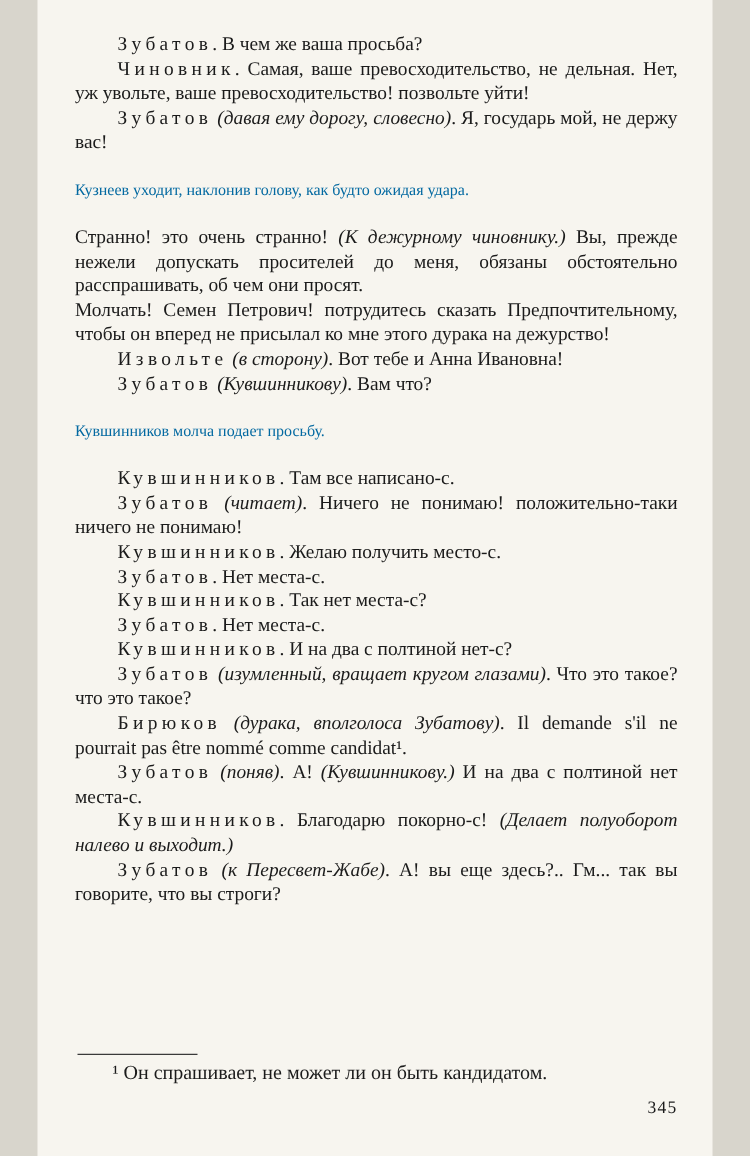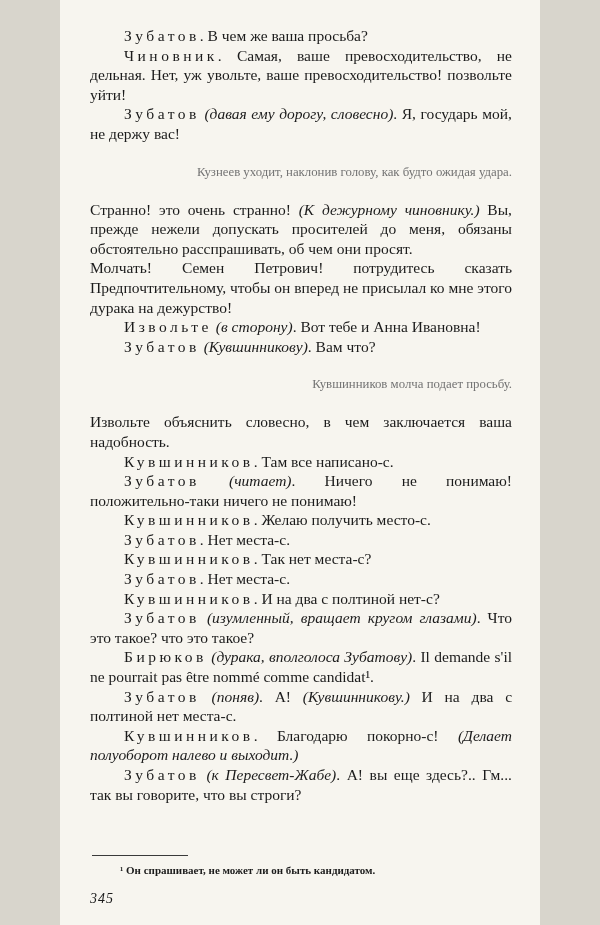--- a/index.html
+++ b/index.html
@@ -2,21 +2,21 @@
 <html lang="ru"><head>
 <meta charset="utf-8">
 <style>
   html, body {
     margin: 0;
     padding: 0;
     background: #d8d5cc;
   }
   .page {
     position: relative;
-    width: 480px;
+    width: 540px;
     height: 925px;
     margin: 0 auto;
     background: #f7f5ef;
     color: #1b1b1b;
     font-family: "Liberation Serif", "DejaVu Serif", serif;
     box-sizing: border-box;
     padding: 26px 28px 14px 30px;
     display: flex;
     flex-direction: column;
     overflow: hidden;
@@ -30,72 +30,69 @@
   }
   p.dialogue {
     text-align: justify;
     text-indent: 34px;
   }
   p.narration {
     text-align: justify;
     text-indent: 0;
   }
   p.stage {
-    text-align: right;
+    text-align: left;
     font-size: 12.8px;
     line-height: 16px;
     margin: 20px 0;
-    color: #737373;
+    color: #0369a1;
     font-family: Liberation Serif, serif;
   }
   .s-speaker {
     letter-spacing: 3.5px;
   }
   .s-i {
     font-style: italic;
   }
   .footnote-area {
     margin-top: auto;
   }
   .footnote-separator {
     width: 96px;
     border-top: 1px solid #3a3a3a;
     margin: 0 0 6px 2px;
   }
   .footnote-text {
-    font-size: 11px;
+    font-size: 16px;
     line-height: 17px;
     text-indent: 30px;
     text-align: left;
-    font-weight: bold;
   }
   .page-number {
-    text-align: left;
+    text-align: right;
     font-size: 14px;
     margin-top: 12px;
-    margin-bottom: 4px;
+    margin-bottom: 16px;
     letter-spacing: 1px;
-    font-style: italic;
   }
 </style>
 </head>
 <body>
 
 <div class="page">
   <div class="text-block">
       <p class="dialogue"><span class="s-speaker">Зубатов</span><span class="s-n">. В чем же ваша просьба?</span></p>
       <p class="dialogue"><span class="s-speaker">Чиновник</span><span class="s-n">. Самая, ваше превосходительство, не дельная. Нет, уж увольте, ваше превосходительство! позвольте уйти!</span></p>
       <p class="dialogue"><span class="s-speaker">Зубатов</span><span class="s-n"> </span><span class="s-i">(давая ему дорогу, словесно)</span><span class="s-n">. Я, государь мой, не держу вас!</span></p>
       <p class="stage"><span class="s-n">Кузнеев уходит, наклонив голову, как будто ожидая удара.</span></p>
       <p class="narration"><span class="s-n">Странно! это очень странно! </span><span class="s-i">(К дежурному чиновнику.)</span><span class="s-n"> Вы, прежде нежели допускать просителей до меня, обязаны обстоятельно расспрашивать, об чем они просят.</span></p>
       <p class="narration"><span class="s-n">Молчать! Семен Петрович! потрудитесь сказать Предпочтительному, чтобы он вперед не присылал ко мне этого дурака на дежурство!</span></p>
       <p class="dialogue"><span class="s-speaker">Извольте</span><span class="s-n"> </span><span class="s-i">(в сторону)</span><span class="s-n">. Вот тебе и Анна Ивановна!</span></p>
       <p class="dialogue"><span class="s-speaker">Зубатов</span><span class="s-n"> </span><span class="s-i">(Кувшинникову)</span><span class="s-n">. Вам что?</span></p>
       <p class="stage"><span class="s-n">Кувшинников молча подает просьбу.</span></p>
-      <p class="narration"><span class="s-n">Извольте объяснить словесно, в чем заключается ваша надобность.</span></p>
       <p class="dialogue"><span class="s-speaker">Кувшинников</span><span class="s-n">. Там все написано-с.</span></p>
       <p class="dialogue"><span class="s-speaker">Зубатов</span><span class="s-n"> </span><span class="s-i">(читает)</span><span class="s-n">. Ничего не понимаю! положительно-таки ничего не понимаю!</span></p>
       <p class="dialogue"><span class="s-speaker">Кувшинников</span><span class="s-n">. Желаю получить место-с.</span></p>
       <p class="dialogue"><span class="s-speaker">Зубатов</span><span class="s-n">. Нет места-с.</span></p>
       <p class="dialogue"><span class="s-speaker">Кувшинников</span><span class="s-n">. Так нет места-с?</span></p>
       <p class="dialogue"><span class="s-speaker">Зубатов</span><span class="s-n">. Нет места-с.</span></p>
       <p class="dialogue"><span class="s-speaker">Кувшинников</span><span class="s-n">. И на два с полтиной нет-с?</span></p>
       <p class="dialogue"><span class="s-speaker">Зубатов</span><span class="s-n"> </span><span class="s-i">(изумленный, вращает кругом глазами)</span><span class="s-n">. Что это такое? что это такое?</span></p>
       <p class="dialogue"><span class="s-speaker">Бирюков</span><span class="s-n"> </span><span class="s-i">(дурака, вполголоса Зубатову)</span><span class="s-n">. Il demande s'il ne pourrait pas être nommé comme candidat¹.</span></p>
       <p class="dialogue"><span class="s-speaker">Зубатов</span><span class="s-n"> </span><span class="s-i">(поняв)</span><span class="s-n">. А! </span><span class="s-i">(Кувшинникову.)</span><span class="s-n"> И на два с полтиной нет места-с.</span></p>

